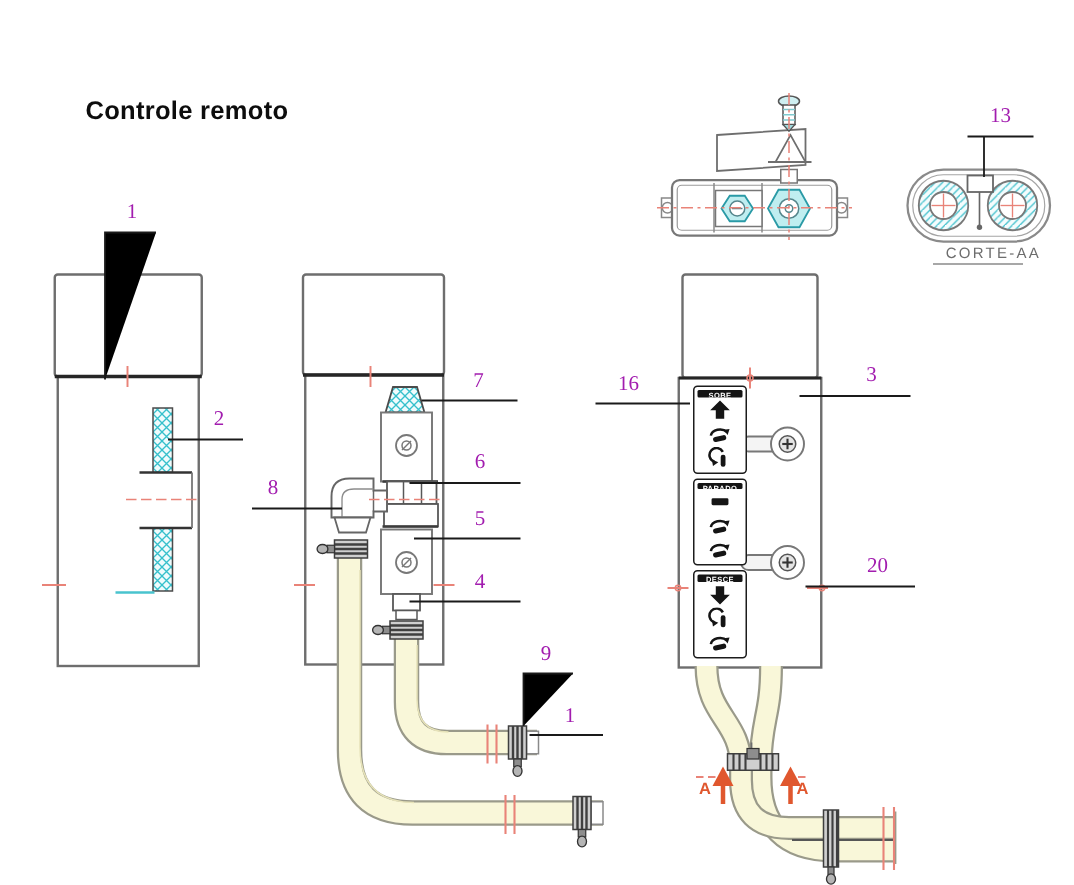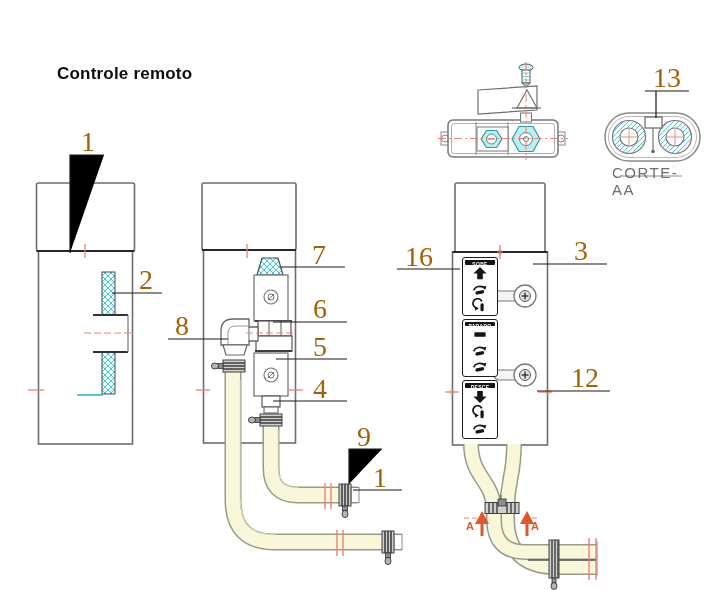--- a/index.html
+++ b/index.html
@@ -2,22 +2,22 @@
 <html><head>
 <meta charset="utf-8">
 <style>
   html,body{margin:0;padding:0;background:#fff;}
   .canvas{position:relative;width:716px;height:590px;background:#ffffff;overflow:hidden;
           font-family:"Liberation Sans",sans-serif;}
   .canvas svg.draw{position:absolute;left:0;top:0;}
   .title{position:absolute;left:57px;top:20px;font-size:17px;font-weight:bold;color:#0d0d0d;
          letter-spacing:.2px;margin-top:44px;}
   .label{position:absolute;transform:translate(-50%,-50%);font-family:"Liberation Serif","DejaVu Serif",serif;
-         font-size:28px;color:#a16207;line-height:1;white-space:nowrap;}
-  .corte{position:absolute;left:612px;top:164px;width:82px;text-align:left;font-size:15px;
+         font-size:14px;color:#a21caf;line-height:1;white-space:nowrap;}
+  .corte{position:absolute;left:612px;top:164px;width:82px;text-align:right;font-size:10px;
          color:#6d6d6d;letter-spacing:1.5px;}
   .amark{position:absolute;color:#e0572e;font-size:11px;font-weight:bold;font-family:"Liberation Sans",sans-serif;}
   .plate{position:absolute;width:36px;box-sizing:border-box;border:1.6px solid #1c1c1c;border-radius:3px;
          background:#fff;display:flex;flex-direction:column;align-items:center;padding:2px;gap:1px;}
   .plate-h{width:100%;background:#141414;color:#fff;font-size:5px;font-weight:bold;height:8px;
            line-height:8px;text-align:center;letter-spacing:.3px;border-radius:1px;overflow:hidden;}
   .pic{width:20px;height:15px;flex:0 0 auto;}
 </style>
 </head>
 <body>
@@ -281,21 +281,21 @@
   <div class="label" style="left:146px;top:280px">2</div>
   <div class="label" style="left:581px;top:251px">3</div>
   <div class="label" style="left:320px;top:389px">4</div>
   <div class="label" style="left:320px;top:347px">5</div>
   <div class="label" style="left:320px;top:309px">6</div>
   <div class="label" style="left:319px;top:255px">7</div>
   <div class="label" style="left:182px;top:326px">8</div>
   <div class="label" style="left:364px;top:437px">9</div>
   <div class="label" style="left:380px;top:478px">1</div>
   <div class="label" style="left:419px;top:257px">16</div>
-  <div class="label" style="left:585px;top:378px">12</div>
+  <div class="label" style="left:585px;top:378px">20</div>
   <div class="label" style="left:667px;top:78px">13</div>
 
   <div class="corte">CORTE-AA</div>
   <div class="amark" style="left:466px;top:520px">A</div>
   <div class="amark" style="left:531px;top:520px">A</div>
 
   <div class="plate" style="left:462px;top:257px;height:59px">
     <div class="plate-h">SOBE</div>
     <svg class="pic" viewBox="0 0 20 16">
       <path d="M10,1 17,8 13,8 13,14 7,14 7,8 3,8 Z" fill="#151515"></path>

